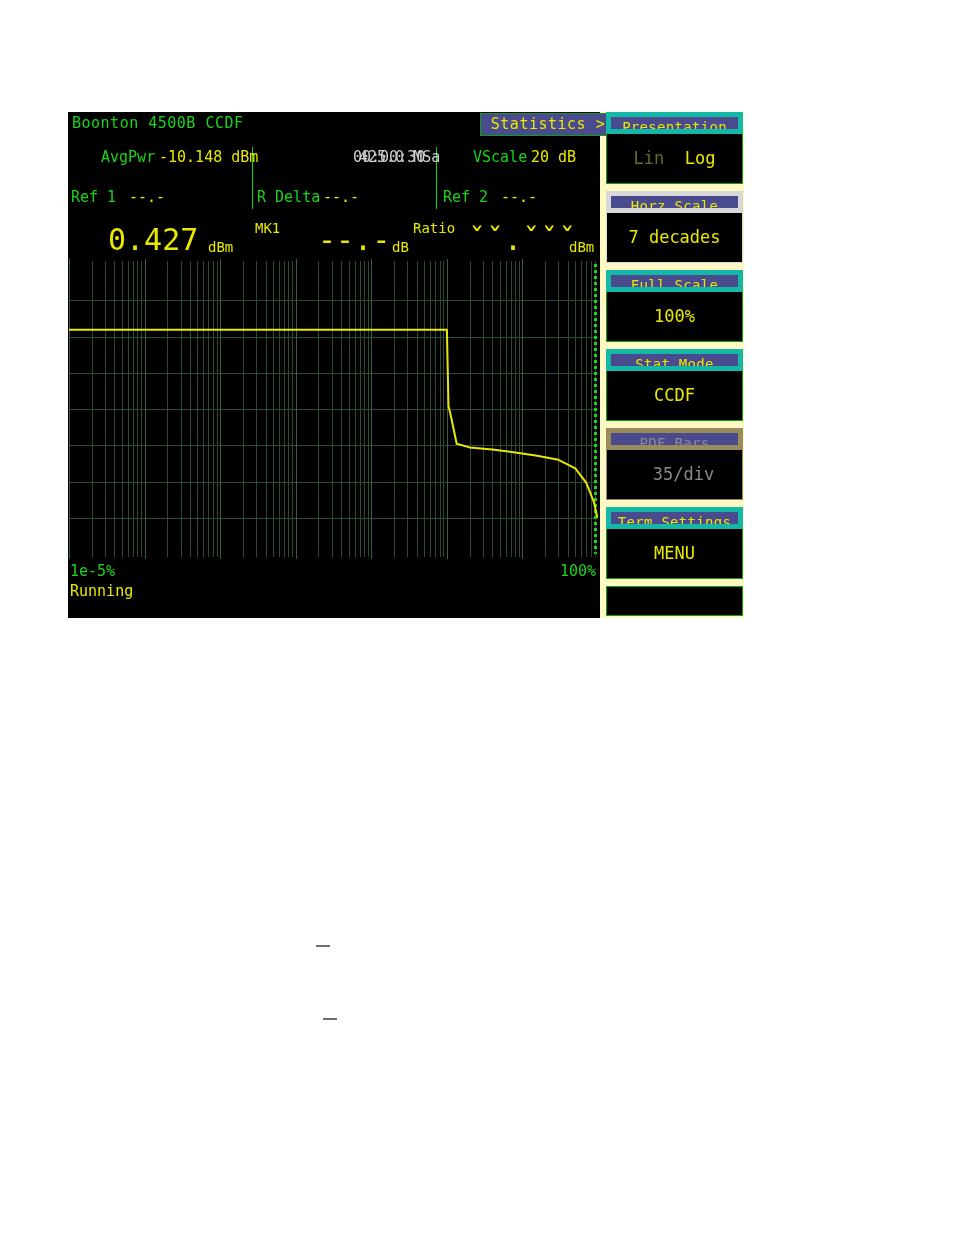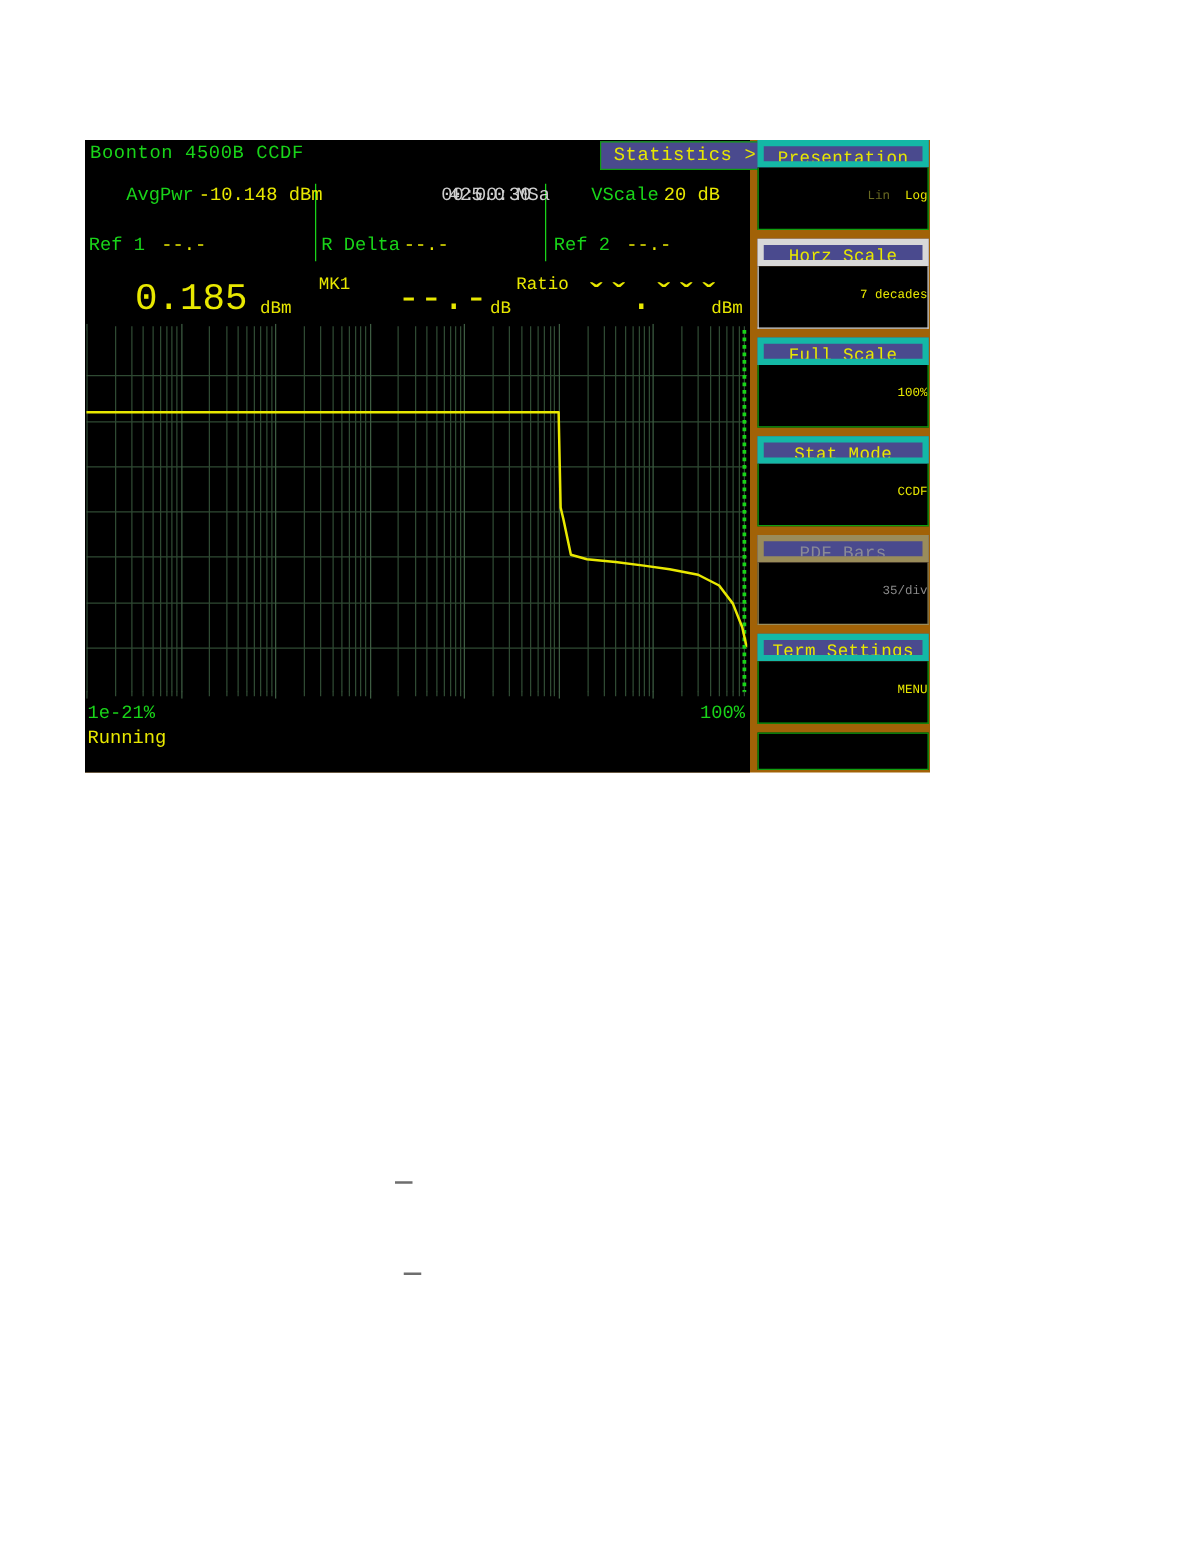--- a/index.html
+++ b/index.html
@@ -14,22 +14,21 @@
     font-family: "DejaVu Sans Mono", "Liberation Mono", monospace;
   }
 
   
   #instrument {
     position: absolute;
     left: 68px;
     top: 112px;
     width: 676px;
     height: 506px;
-    background: #a16207;
-    font-family: Liberation Mono, monospace;
+    background: #fef9c3;
   }
 
   
   #display {
     position: absolute;
     left: 0;
     top: 0;
     width: 532px;
     height: 506px;
     background: #000000;
@@ -227,23 +226,23 @@
     white-space: nowrap;
     overflow: hidden;
   }
   .mbody {
     height: 50px;
     background: #000000;
     border: 1px solid #0f9e0f;
     border-top: none;
     box-sizing: border-box;
     color: #e8e800;
-    font-size: 10px;
+    font-size: 17px;
     line-height: 48px;
-    text-align: right;
+    text-align: center;
     white-space: nowrap;
     overflow: hidden;
   }
   
   .mitem.sel .mhead { border-color: #d8d8d8; }
   .mitem.sel .mbody { border-color: #d8d8d8; }
   
   .mitem.dis .mhead { border-color: #9a8c5a; color: #8a8a96; }
   .mitem.dis .mbody { border-color: #9a8c5a; color: #8a8a8a; padding-left: 18px; }
 
@@ -299,21 +298,21 @@
         <span class="val cB-v" style="left:252px;width:100px;">--.-</span>
 
         <span class="lbl cC-l">Ref 2</span>
         <span class="val cC-v" style="left:430px;width:88px;">--.-</span>
       </div>
     </div>
 
     <div id="markers">
 
       <div id="mk1-wrap" class="mk-group">
-        <span id="mk1-val" class="mk-big">0.185</span>
+        <span id="mk1-val" class="mk-big">0.427</span>
         <span id="mk1-top" class="mk-sup">MK1</span>
         <span id="mk1-unit" class="mk-sub">dBm</span>
       </div>
 
       <div id="ratio-wrap" class="mk-group">
         <span id="ratio-val" class="mk-big">--.-</span>
         <span id="ratio-top" class="mk-sup">Ratio</span>
         <span id="ratio-unit" class="mk-sub">dB</span>
       </div>
 
@@ -526,21 +525,21 @@
           <line x1="489.5" y1="0" x2="489.5" y2="4" stroke="#2f4a33" stroke-width="1"></line>
           <line x1="499.5" y1="0" x2="499.5" y2="4" stroke="#2f4a33" stroke-width="1"></line>
           <line x1="506.5" y1="0" x2="506.5" y2="4" stroke="#2f4a33" stroke-width="1"></line>
           <line x1="512.5" y1="0" x2="512.5" y2="4" stroke="#2f4a33" stroke-width="1"></line>
           <line x1="517.5" y1="0" x2="517.5" y2="4" stroke="#2f4a33" stroke-width="1"></line>
           <line x1="522.5" y1="0" x2="522.5" y2="4" stroke="#2f4a33" stroke-width="1"></line>
           <line x1="526.5" y1="0" x2="526.5" y2="4" stroke="#2f4a33" stroke-width="1"></line>
         </svg>
     </div>
 
-    <div id="scale-left">1e-21%</div>
+    <div id="scale-left">1e-5%</div>
     <div id="scale-right">100%</div>
     <div id="status-text">Running</div>
   </div>
 
   <div id="menu">
       <div class="mitem" style="top: 0px;">
         <div class="mhead">Presentation</div>
         <div class="mbody"><span class="dim">Lin</span><span>&nbsp;&nbsp;</span><span class="brt">Log</span></div>
       </div>
       <div class="mitem sel" style="top: 79px;">

